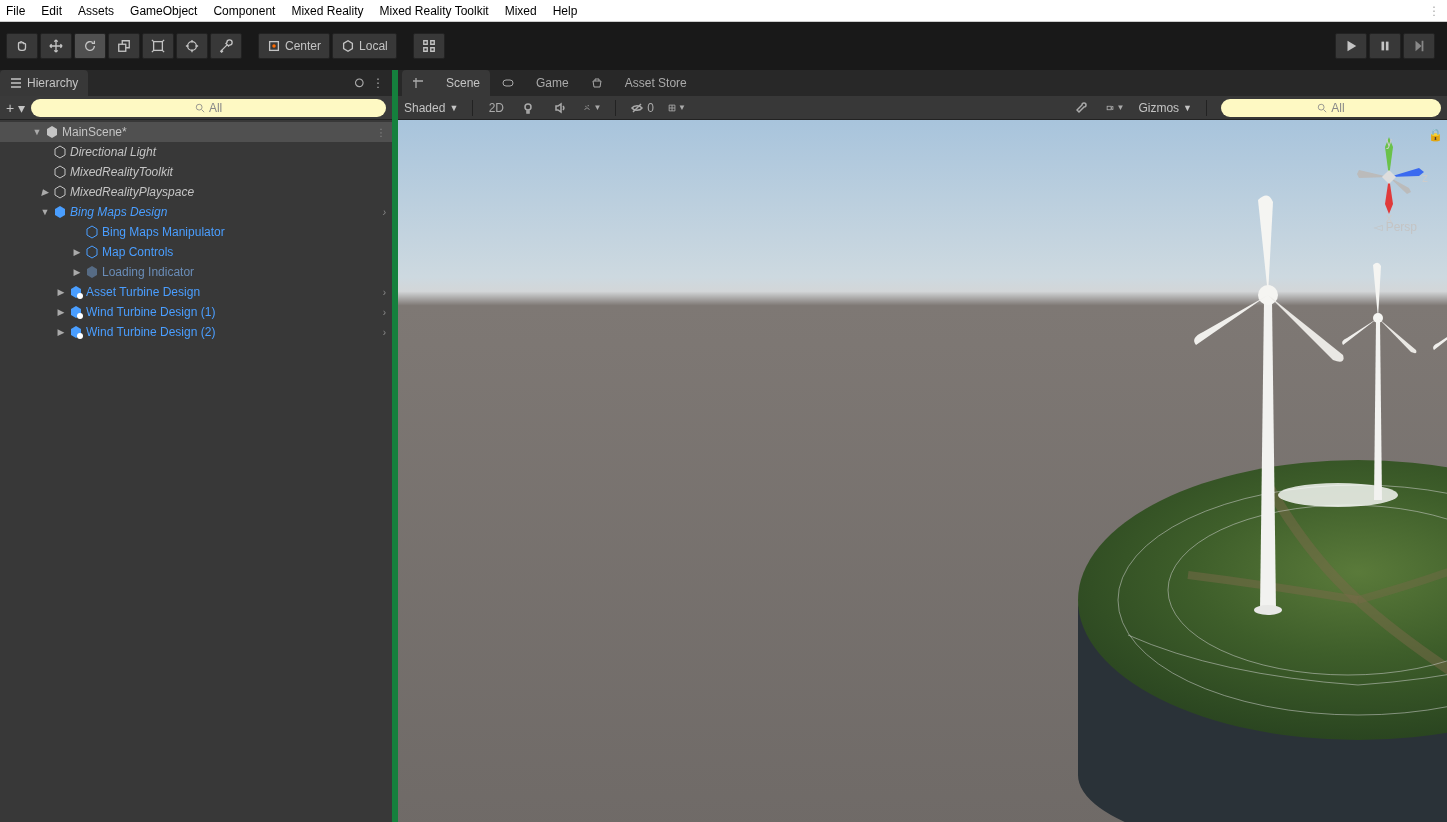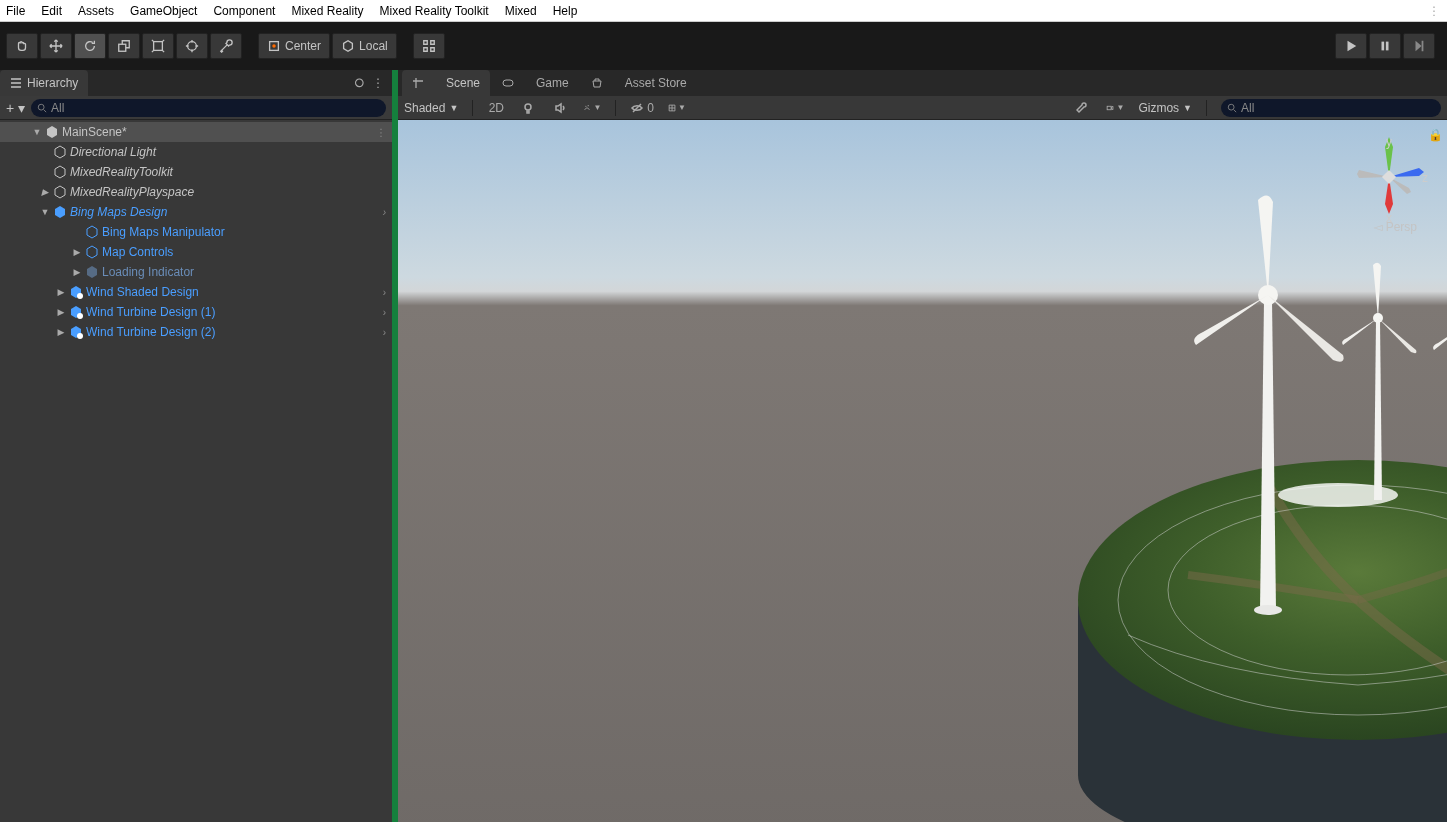--- a/index.html
+++ b/index.html
@@ -15,21 +15,21 @@
   .tool-pill svg { width: 14px; height: 14px; fill: none; stroke: #c4c4c4; stroke-width: 1.5; }
   .spacer { flex: 1; }
   .play-group { display: flex; gap: 2px; margin-right: 6px; }
   .main { display: flex; height: calc(100% - 22px - 36px); }
   .left-panel { width: 398px; background: #383838; border-right: 6px solid #15803d; display: flex; flex-direction: column; }
   .panel-tabs { height: 26px; background: #282828; display: flex; align-items: stretch; }
   .panel-tab { background: #383838; padding: 4px 10px; display: flex; align-items: center; gap: 5px; color: #c4c4c4; border-top-left-radius: 4px; border-top-right-radius: 4px; }
   .panel-tab svg { width: 12px; height: 12px; stroke: #c4c4c4; fill: none; }
   .panel-tabs .icons { margin-left: auto; display: flex; align-items: center; gap: 8px; padding-right: 8px; color: #aaa; }
   .panel-toolbar { height: 24px; background: #3a3a3a; display: flex; align-items: center; padding: 0 6px; gap: 6px; border-bottom: 1px solid #222; }
-  .search-box { flex: 1; height: 18px; background: #0f172a; border-radius: 10px; display: flex; align-items: center; padding: 0 6px; color: #888; gap: 4px; }
+  .search-box { flex: 1; height: 18px; background: #fef9c3; border-radius: 10px; display: flex; align-items: center; padding: 0 6px; color: #888; gap: 4px; justify-content: center; }
   .search-box svg { width: 10px; height: 10px; stroke: #888; fill: none; }
   .hierarchy { flex: 1; overflow: auto; padding-top: 2px; }
   .h-row { height: 20px; display: flex; align-items: center; gap: 3px; padding-left: 6px; color: #c4c4c4; position: relative; }
   .h-row.selected { background: #505050; }
   .h-row.blue { color: #4a9eff; }
   .h-row.faded { color: #6a8db8; }
   .h-row .arrow { width: 10px; display: inline-flex; justify-content: center; font-size: 9px; color: #aaa; }
   .h-row .cube { width: 14px; height: 14px; }
   .h-row .cube svg { width: 14px; height: 14px; }
   .h-row .chev-r { position: absolute; right: 6px; color: #888; font-size: 10px; }
@@ -235,21 +235,21 @@
               <path d="M7 1l5 3v6l-5 3-5-3V4z" fill="#6a8db8" stroke="none" opacity="0.6"></path>
             </svg></span>
         <span>Loading Indicator</span>
       </div>
       <div class="h-row indent1b blue">
         <span class="arrow">▶</span>
         <span class="cube"><svg viewBox="0 0 14 14">
               <path d="M7 1l5 3v6l-5 3-5-3V4z" fill="#4a9eff" stroke="none"></path>
               <circle cx="11" cy="11" r="3" fill="#fff"></circle>
             </svg></span>
-        <span>Wind Shaded Design</span>
+        <span>Asset Turbine Design</span>
         <span class="chev-r">›</span>
       </div>
       <div class="h-row indent1b blue">
         <span class="arrow">▶</span>
         <span class="cube"><svg viewBox="0 0 14 14">
               <path d="M7 1l5 3v6l-5 3-5-3V4z" fill="#4a9eff" stroke="none"></path>
               <circle cx="11" cy="11" r="3" fill="#fff"></circle>
             </svg></span>
         <span>Wind Turbine Design (1)</span>
         <span class="chev-r">›</span>

